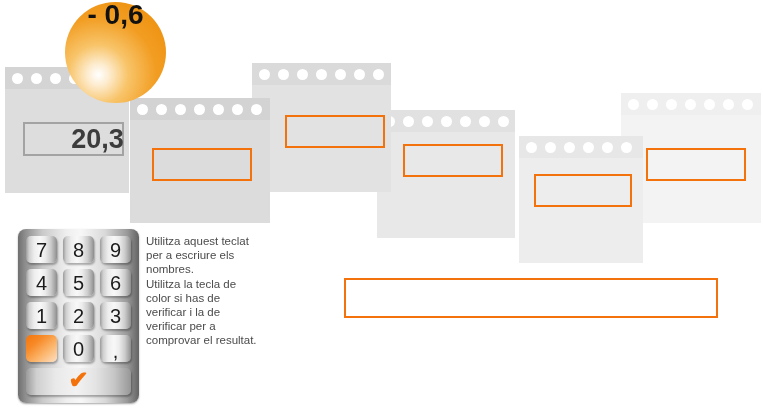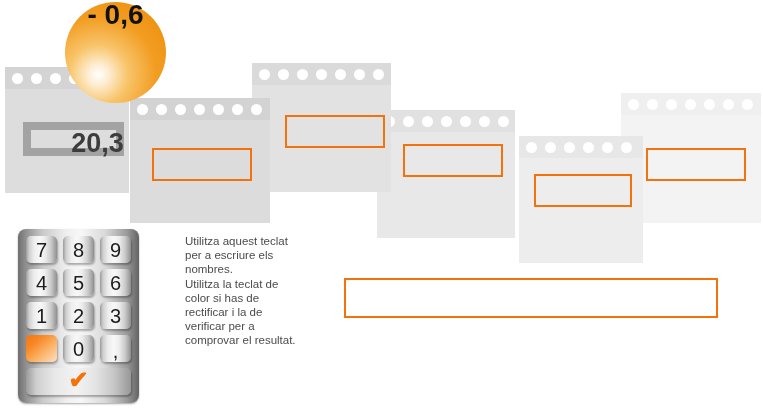--- a/index.html
+++ b/index.html
@@ -58,23 +58,24 @@
     position: absolute;
     box-sizing: border-box;
     border: 2px solid #F4720B;
     background: transparent;
   }
 
   
   .value-box {
     position: absolute;
     box-sizing: border-box;
-    border: 8px solid #a3a3a3;
+    border: 2px solid #a3a3a3;
     background: transparent;
     display: flex;
+    align-items: center;
     justify-content: center;
     padding-left: 48px;
   }
   .value-box span {
     font-size: 27px;
     font-weight: bold;
     color: #3C3C3C;
     letter-spacing: 0px;
     line-height: 1;
   }
@@ -169,21 +170,20 @@
     top: -2px;
   }
 
   
   .instructions {
     position: absolute;
     width: 112px;
     font-size: 11.5px;
     line-height: 14.2px;
     color: #4b4b4b;
-    margin-left: 39px;
   }
   .instructions p { margin: 0; }
 </style>
 </head>
 <body>
 
 <div id="stage">
 
   <div class="card" style="left:621px; top:93px; width:140px; height:130px; background:#f3f3f3;">
     <div class="card-header" style="background:#efefef;">
@@ -309,16 +309,16 @@
 
     <div class="kp-row">
       <div class="key check">
         <span class="check-glyph">✔</span>
       </div>
     </div>
   </div>
 
   <div class="instructions" style="left:146px; top:234px;">
     <p>Utilitza aquest teclat per a escriure els nombres.</p>
-    <p>Utilitza la teclat de color si has de rectificar i la de verificar per a comprovar el resultat.</p>
+    <p>Utilitza la tecla de color si has de verificar i la de verificar per a comprovar el resultat.</p>
   </div>
 
 </div>
 
 </body></html>

